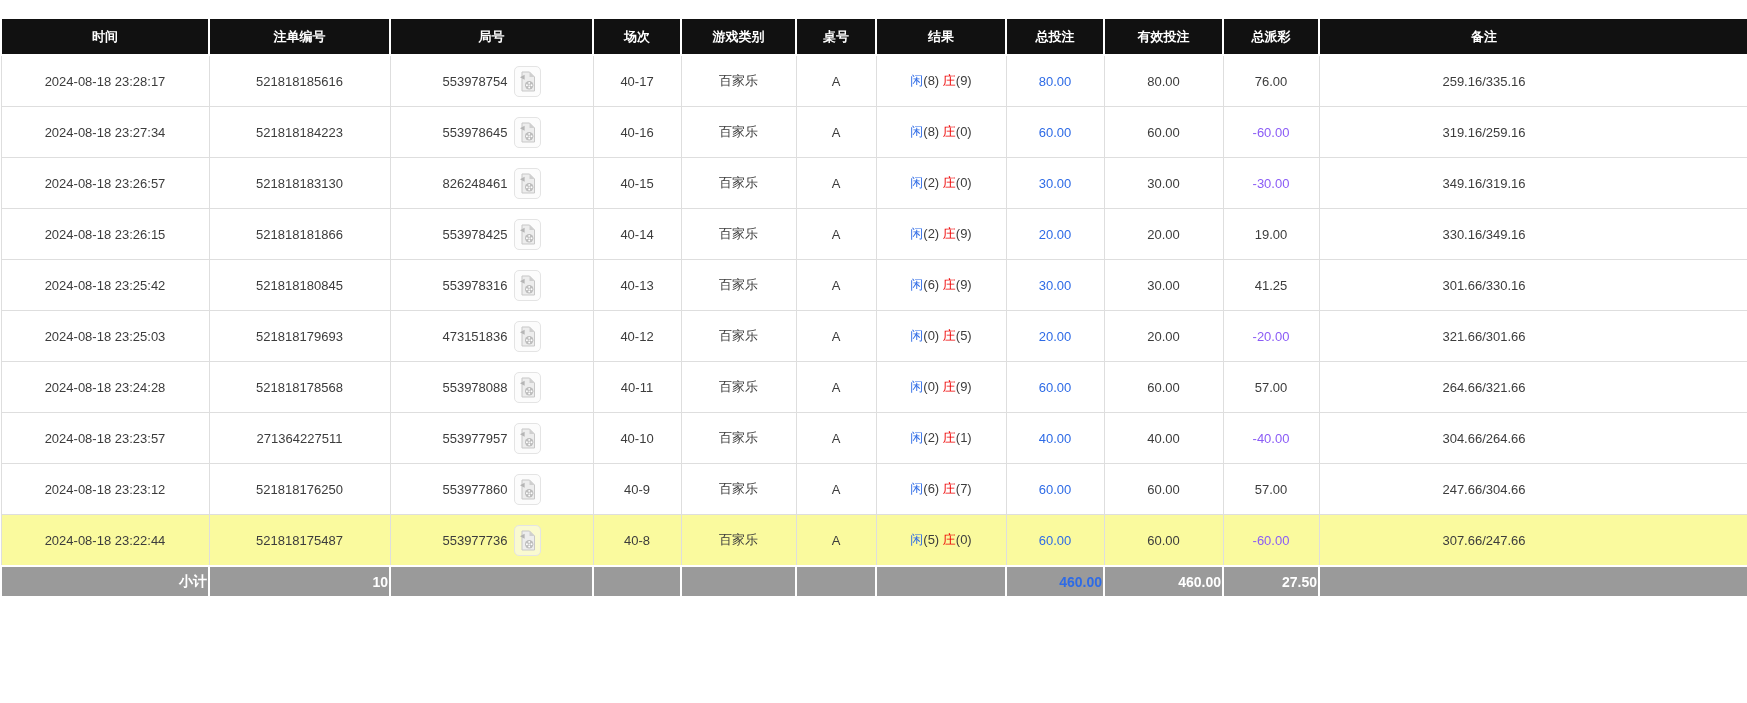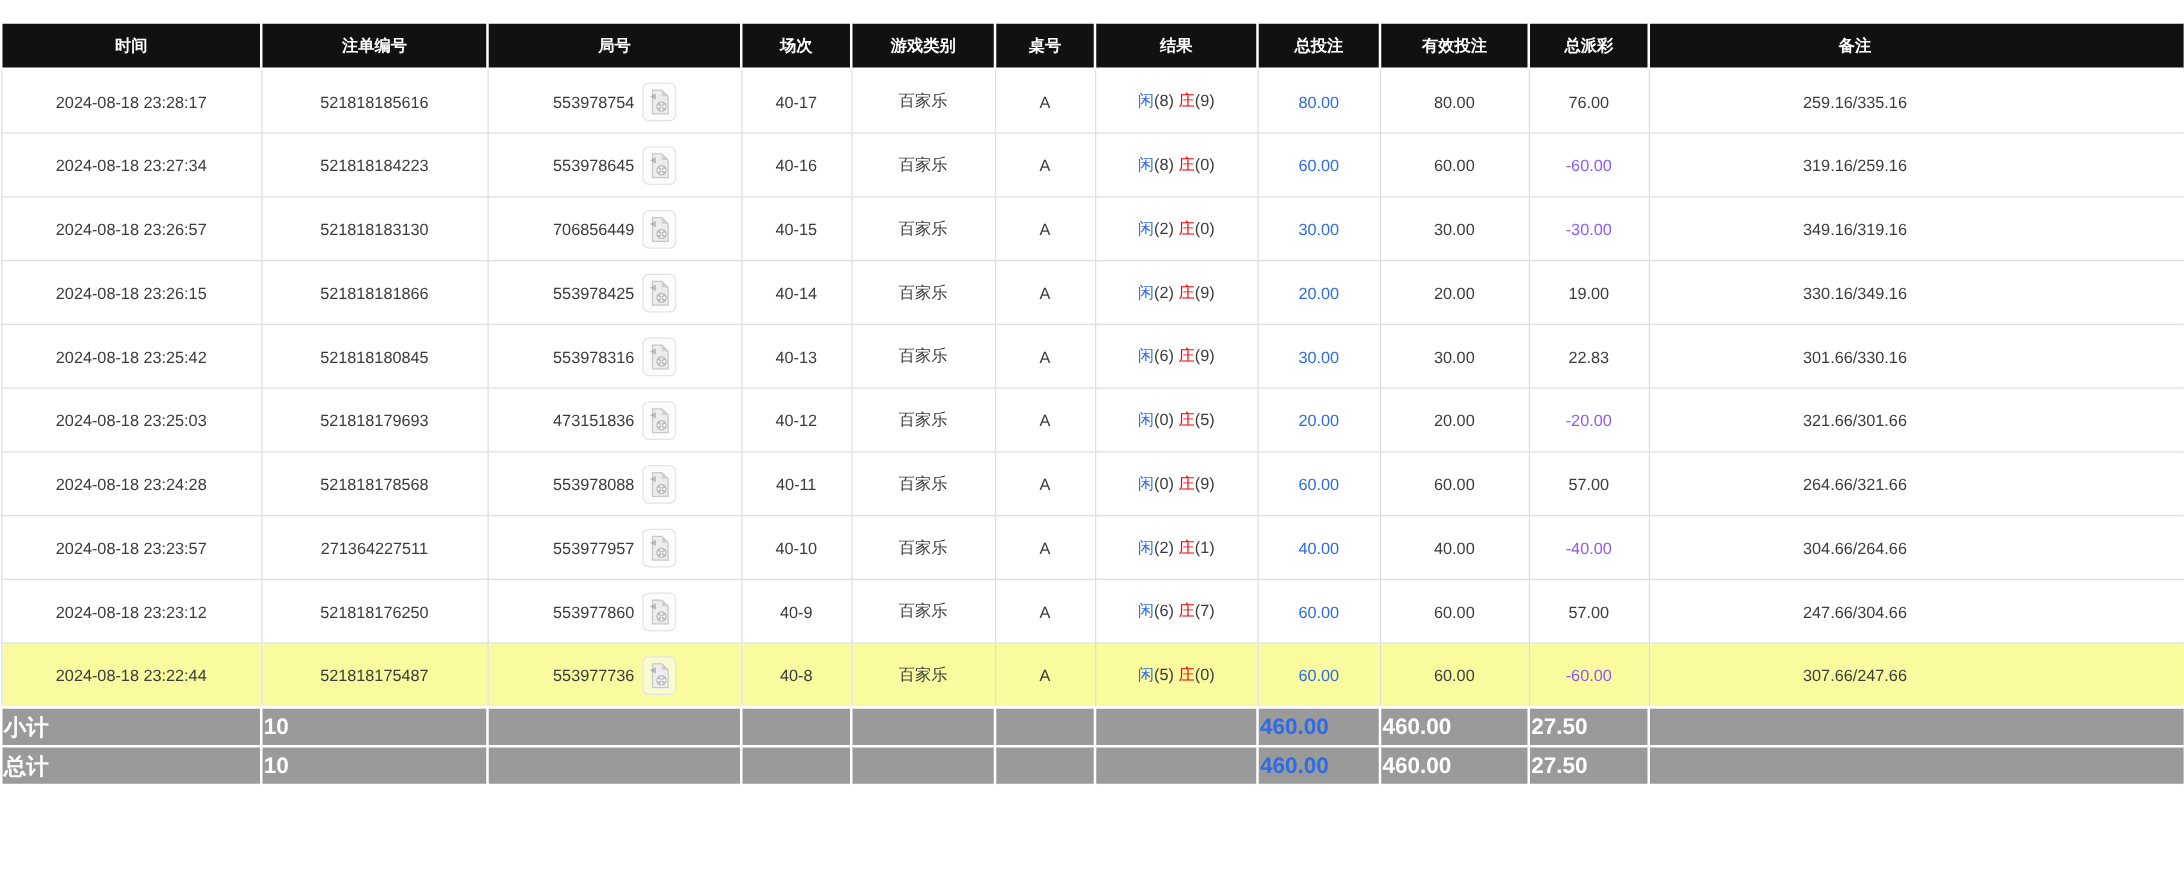--- a/index.html
+++ b/index.html
@@ -20,21 +20,21 @@
   .blue{color:#2e6be6;}
   .red{color:#ee0000;}
   .score{color:#3c3c3c;}
   td.col-total_bet{color:#2e6be6;}
   td.col-payout.neg{color:#8b5cf6;}
   .round-wrap{display:inline-flex;align-items:center;justify-content:flex-end;gap:6px;}
   .video-btn{display:inline-flex;align-items:center;justify-content:center;
     width:27px;height:31px;border:1px solid #e4e4e4;border-radius:5px;
     background:rgba(250,250,250,.55);cursor:pointer;padding:0;}
   tfoot td{background:#9a9a9a;color:#fff;font-weight:bold;height:27px;
-    border:2px solid #fff;text-align:left;font-size:18px;}
+    border:2px solid #fff;text-align:right;font-size:14px;}
 </style>
 </head>
 <body>
 
 <div class="page">
   <table>
     <colgroup id="cols">
         <col class="c-time">
         <col class="c-bet_id">
         <col class="c-round_id">
@@ -116,21 +116,21 @@
           <td class="col-result"><span class="blue">闲</span><span class="score">(8)</span> <span class="red">庄</span><span class="score">(0)</span></td>
           <td class="col-total_bet">60.00</td>
           <td class="col-valid_bet">60.00</td>
           <td class="col-payout neg">-60.00</td>
           <td class="col-remark">319.16/259.16</td>
         </tr>
         <tr>
           <td class="col-time">2024-08-18 23:26:57</td>
           <td class="col-bet_id">521818183130</td>
           <td class="col-round_id"><span class="round-wrap">
-              <span>706856449</span>
+              <span>826248461</span>
               <button class="video-btn">
                 <svg width="17" height="21" viewBox="0 0 17 21">
                   <path d="M3 1 h7.5 l5 5 v14 H3 Z" fill="#ededed" stroke="#c7c7c7"></path>
                   <path d="M10.5 1 l5 5 h-5 Z" fill="#cfcfcf"></path>
                   <path d="M1 6.2 l4.6 2.5 v-5 Z" fill="#b5b5b5"></path>
                   <circle cx="10.2" cy="14.2" r="4.2" fill="#bdbdbd"></circle>
                   <circle cx="10.2" cy="11.9" r="0.95" fill="#fff"></circle>
                   <circle cx="10.2" cy="16.5" r="0.95" fill="#fff"></circle>
                   <circle cx="7.9" cy="14.2" r="0.95" fill="#fff"></circle>
                   <circle cx="12.5" cy="14.2" r="0.95" fill="#fff"></circle>
@@ -193,21 +193,21 @@
                   <circle cx="10.2" cy="14.2" r="0.7" fill="#fff"></circle>
                 </svg>
               </button>
             </span></td>
           <td class="col-session">40-13</td>
           <td class="col-game_type">百家乐</td>
           <td class="col-table_no">A</td>
           <td class="col-result"><span class="blue">闲</span><span class="score">(6)</span> <span class="red">庄</span><span class="score">(9)</span></td>
           <td class="col-total_bet">30.00</td>
           <td class="col-valid_bet">30.00</td>
-          <td class="col-payout">22.83</td>
+          <td class="col-payout">41.25</td>
           <td class="col-remark">301.66/330.16</td>
         </tr>
         <tr>
           <td class="col-time">2024-08-18 23:25:03</td>
           <td class="col-bet_id">521818179693</td>
           <td class="col-round_id"><span class="round-wrap">
               <span>473151836</span>
               <button class="video-btn">
                 <svg width="17" height="21" viewBox="0 0 17 21">
                   <path d="M3 1 h7.5 l5 5 v14 H3 Z" fill="#ededed" stroke="#c7c7c7"></path>
@@ -351,28 +351,15 @@
           <td class="col-round_id"></td>
           <td class="col-session"></td>
           <td class="col-game_type"></td>
           <td class="col-table_no"></td>
           <td class="col-result"></td>
           <td class="col-total_bet">460.00</td>
           <td class="col-valid_bet">460.00</td>
           <td class="col-payout">27.50</td>
           <td class="col-remark"></td>
         </tr>
-        <tr>
-          <td class="col-time">总计</td>
-          <td class="col-bet_id">10</td>
-          <td class="col-round_id"></td>
-          <td class="col-session"></td>
-          <td class="col-game_type"></td>
-          <td class="col-table_no"></td>
-          <td class="col-result"></td>
-          <td class="col-total_bet">460.00</td>
-          <td class="col-valid_bet">460.00</td>
-          <td class="col-payout">27.50</td>
-          <td class="col-remark"></td>
-        </tr>
       </tfoot>
   </table>
 </div>
 
 </body></html>

